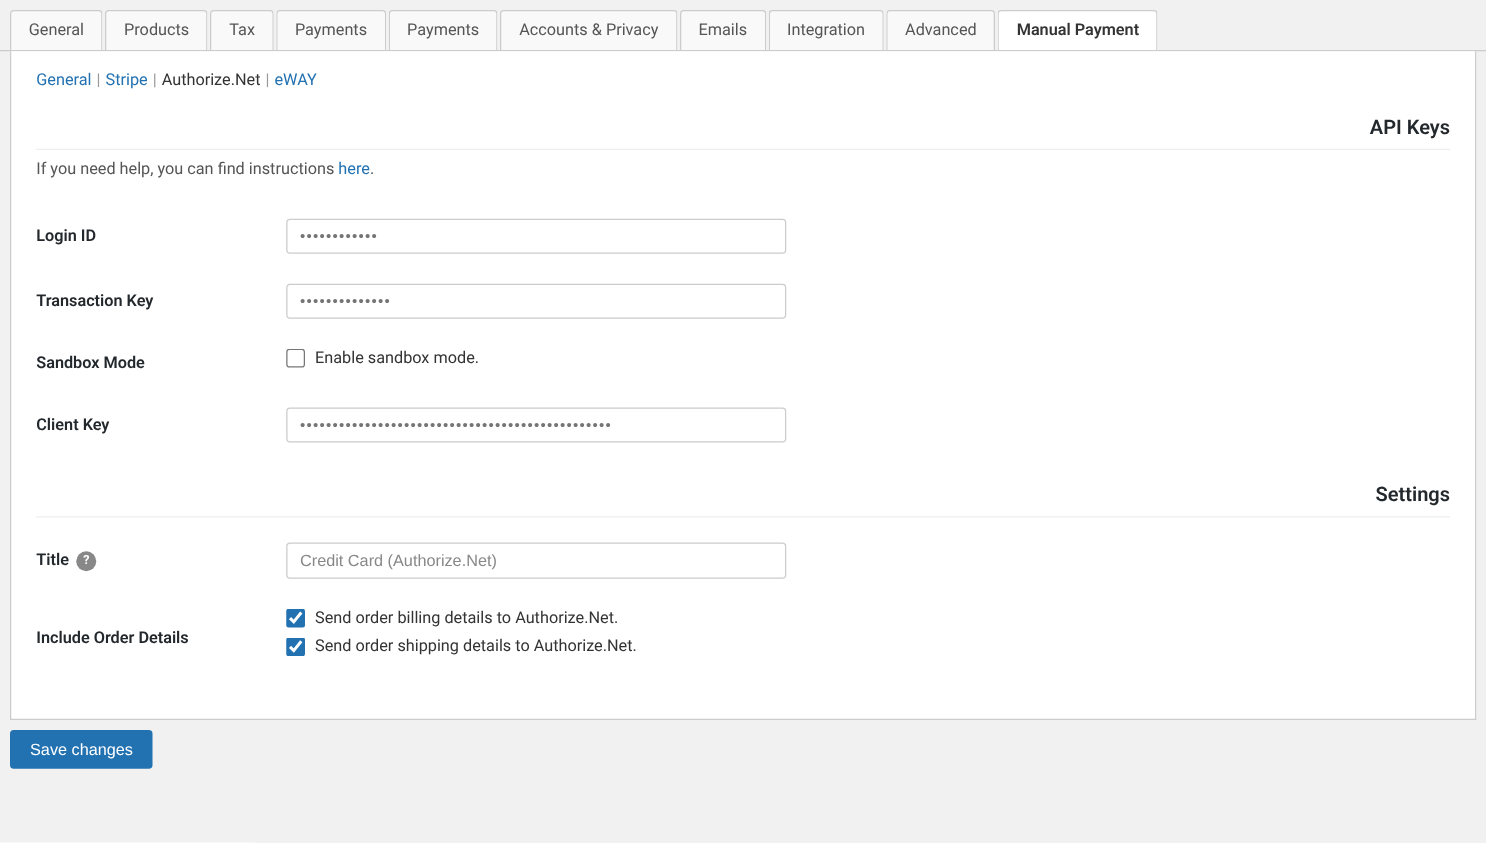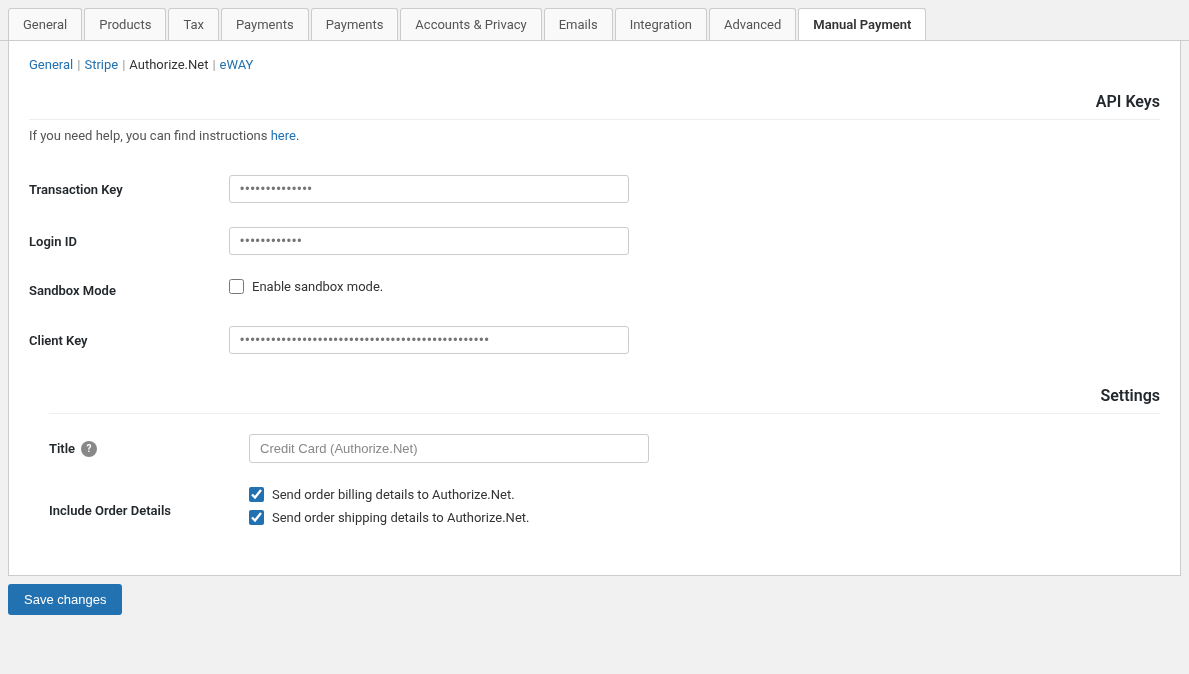--- a/index.html
+++ b/index.html
@@ -143,21 +143,20 @@
       background: #2271b1;
       color: #fff;
       border: none;
       border-radius: 3px;
       font-size: 13px;
       font-weight: 500;
       cursor: pointer;
     }
     .settings-section {
       margin-top: 20px;
-      margin-left: 20px;
     }
     .blurred-input {
       color: #aaa;
       letter-spacing: 1px;
       font-size: 12px;
     }
   </style>
 </head>
 <body>
 
@@ -190,29 +189,29 @@
     </div>
 
     <div>
       <div class="section-title">API Keys</div>
       <p class="help-text">
         <span>If you need help, you can find instructions </span><a href="#">here</a><span>.</span>
       </p>
       <table class="form-table">
         <tbody>
             <tr>
+          <td>Login ID</td>
+          <td>
+            <input class="form-input blurred-input" type="text" value="" placeholder="••••••••••••" style="">
+          </td>
+        </tr>
+        <tr>
           <td>Transaction Key</td>
           <td>
             <input class="form-input blurred-input" type="text" value="" placeholder="••••••••••••••" style="">
-          </td>
-        </tr>
-        <tr>
-          <td>Login ID</td>
-          <td>
-            <input class="form-input blurred-input" type="text" value="" placeholder="••••••••••••" style="">
           </td>
         </tr>
         <tr>
           <td>Sandbox Mode</td>
           <td>
             <div class="checkbox-row">
               <input type="checkbox" id="sandbox-checkbox" style="">
               <label for="sandbox-checkbox">Enable sandbox mode.</label>
             </div>
           </td>

